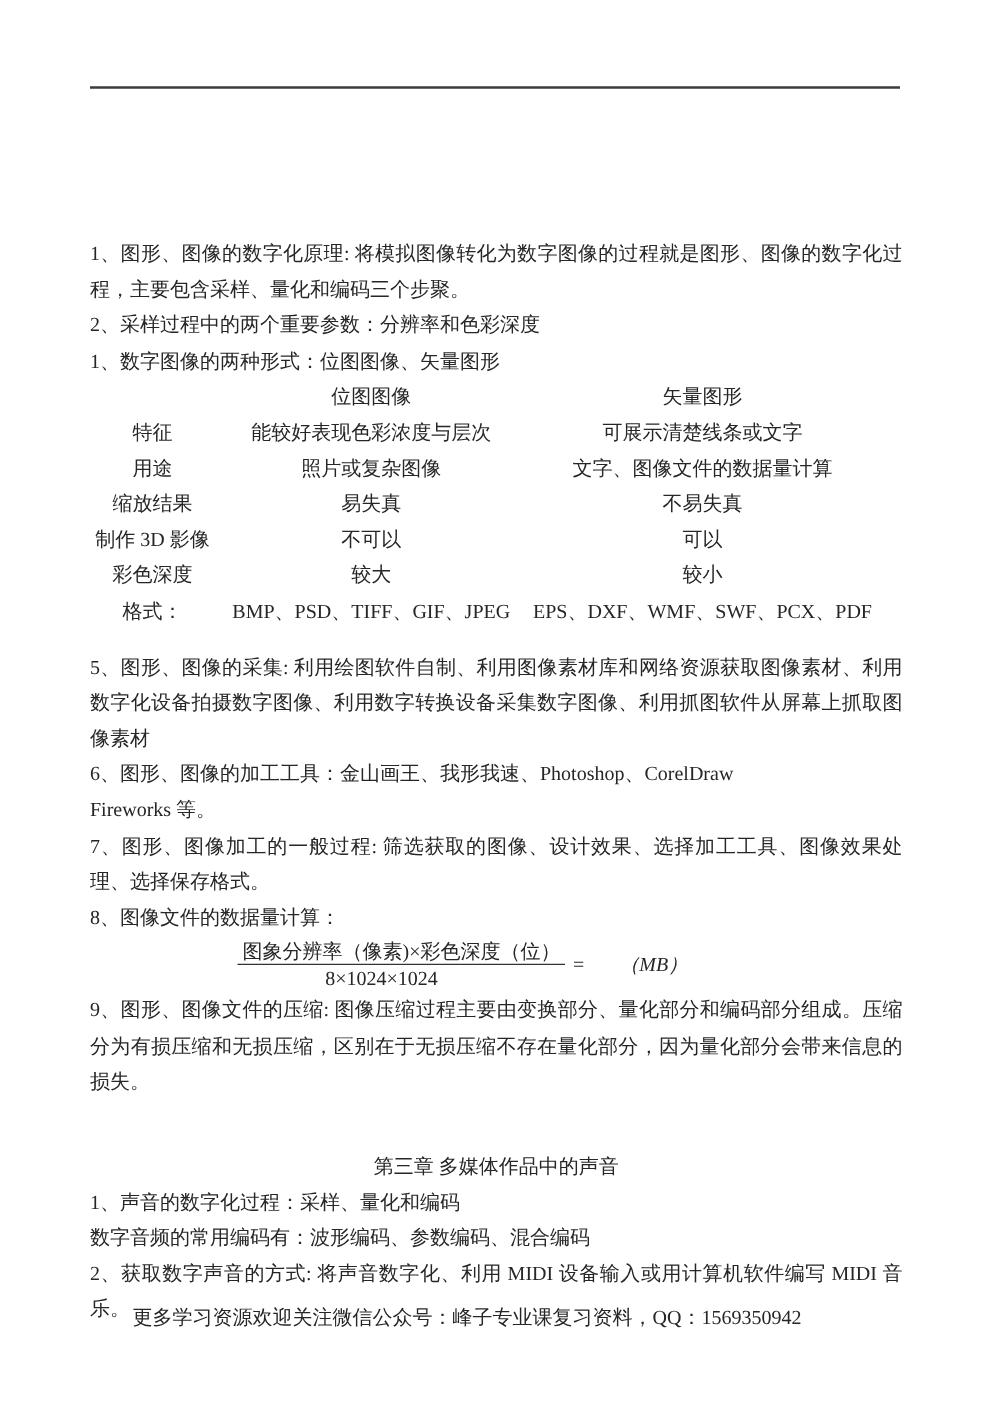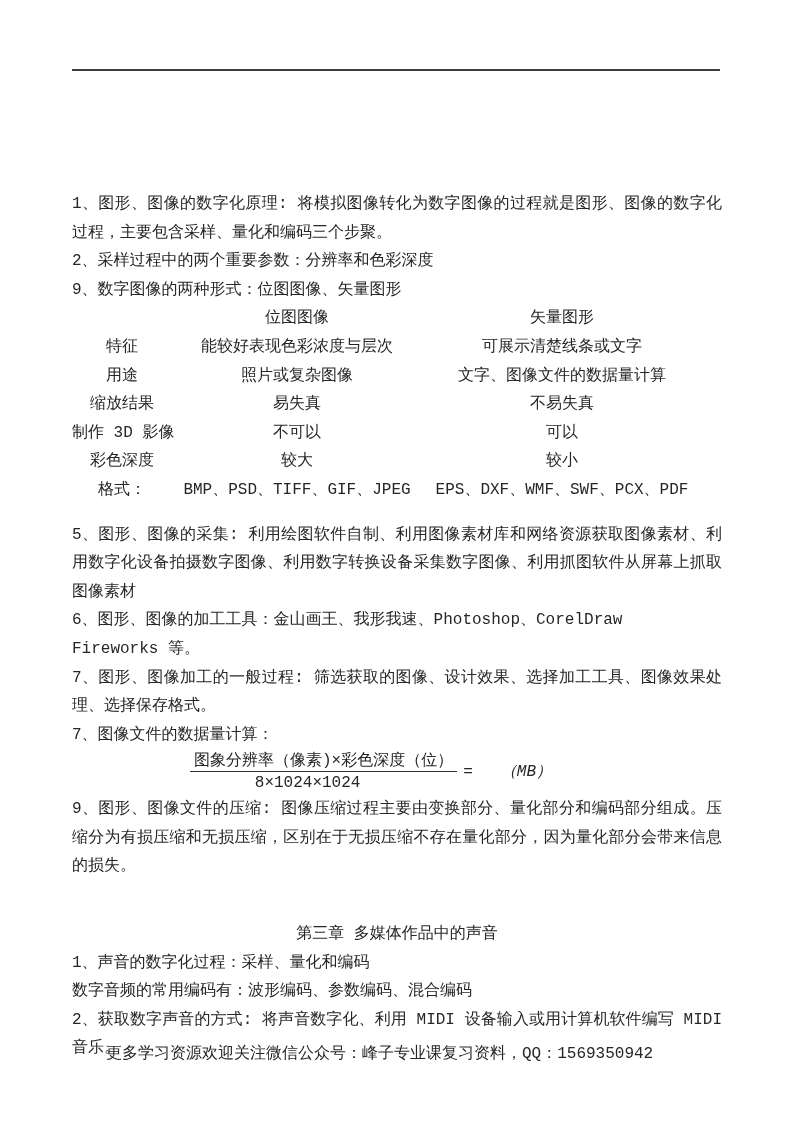--- a/index.html
+++ b/index.html
@@ -1,21 +1,21 @@
 <!DOCTYPE html>
 <html><head>
 <meta charset="utf-8">
 <style>
   html, body { margin: 0; padding: 0; background: #ffffff; }
   .page {
     position: relative;
     width: 748px;
     height: 1122px;
     background: #ffffff;
-    font-family: Liberation Mono, monospace;
+    font-family: Liberation Serif, serif;
     color: #262626;
     font-size: 16px;
     overflow: hidden;
   }
   .header-rule {
     position: absolute;
     top: 69px;
     left: 72px;
     width: 648px;
     height: 0;
@@ -70,21 +70,21 @@
 <body>
 
 <div class="page">
 
   <div class="header-rule"></div>
 
   <div class="content">
 
     <p class="para">1、图形、图像的数字化原理: 将模拟图像转化为数字图像的过程就是图形、图像的数字化过程，主要包含采样、量化和编码三个步聚。</p>
     <p class="para">2、采样过程中的两个重要参数：分辨率和色彩深度</p>
-    <p class="para">9、数字图像的两种形式：位图图像、矢量图形</p>
+    <p class="para">1、数字图像的两种形式：位图图像、矢量图形</p>
 
     <div class="cmp-table">
       <div class="trow">
         <div class="cell rlabel"></div>
         <div class="cell">位图图像</div>
         <div class="cell">矢量图形</div>
       </div>
       <div class="trow">
         <div class="cell rlabel">特征</div>
         <div class="cell">能较好表现色彩浓度与层次</div>
@@ -114,21 +114,21 @@
         <div class="cell rlabel">格式：</div>
         <div class="cell">BMP、PSD、TIFF、GIF、JPEG</div>
         <div class="cell">EPS、DXF、WMF、SWF、PCX、PDF</div>
       </div>
     </div>
 
     <p class="para after-table">5、图形、图像的采集: 利用绘图软件自制、利用图像素材库和网络资源获取图像素材、利用数字化设备拍摄数字图像、利用数字转换设备采集数字图像、利用抓图软件从屏幕上抓取图像素材</p>
     <p class="line">6、图形、图像的加工工具：金山画王、我形我速、Photoshop、CorelDraw</p>
     <p class="line">Fireworks 等。</p>
     <p class="para">7、图形、图像加工的一般过程: 筛选获取的图像、设计效果、选择加工工具、图像效果处理、选择保存格式。</p>
-    <p class="para">7、图像文件的数据量计算：</p>
+    <p class="para">8、图像文件的数据量计算：</p>
 
     <div class="formula">
       <span class="frac">
         <span class="num">图象分辨率（像素)×彩色深度（位）</span>
         <span class="den" style="display:block;">8×1024×1024</span>
       </span>
       <span class="eq">=</span>
       <span class="res">（MB）</span>
     </div>
 

